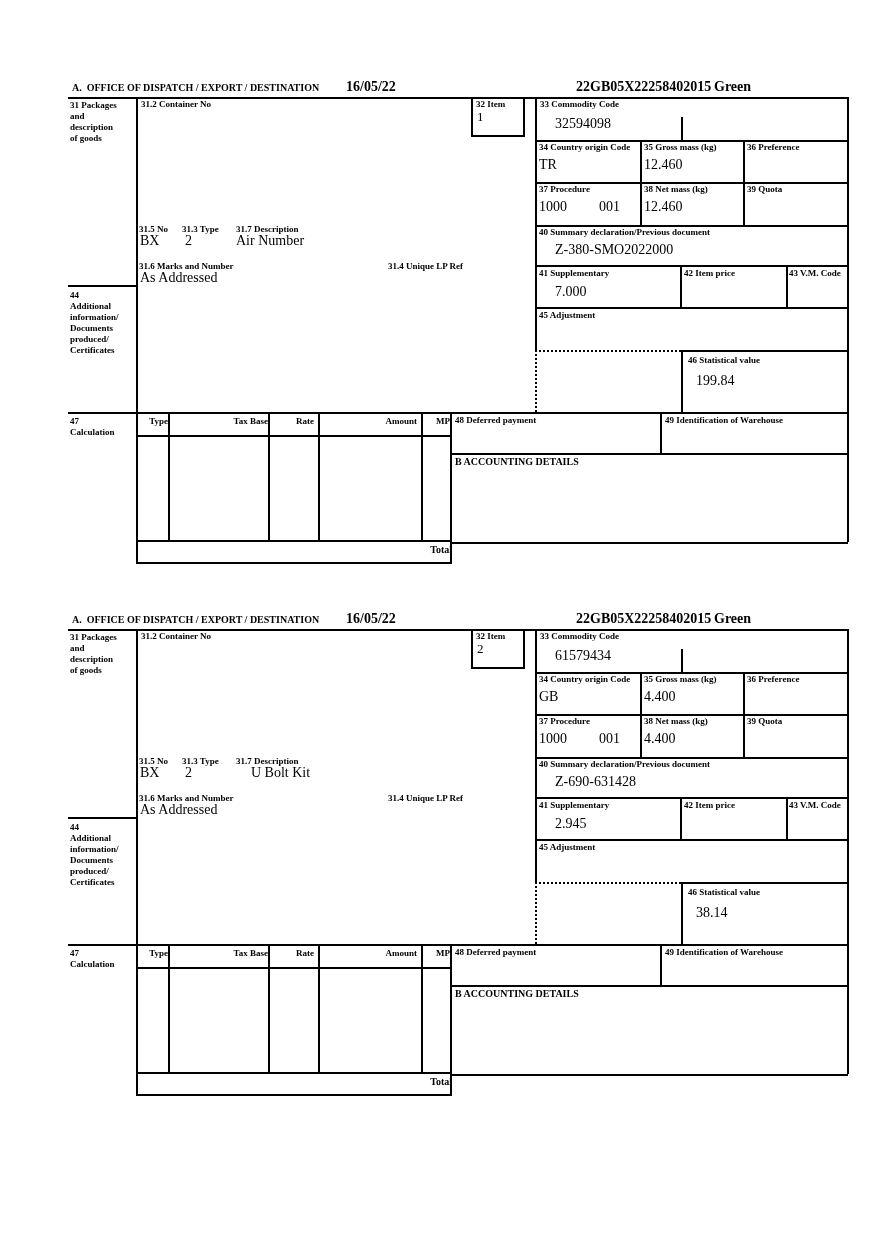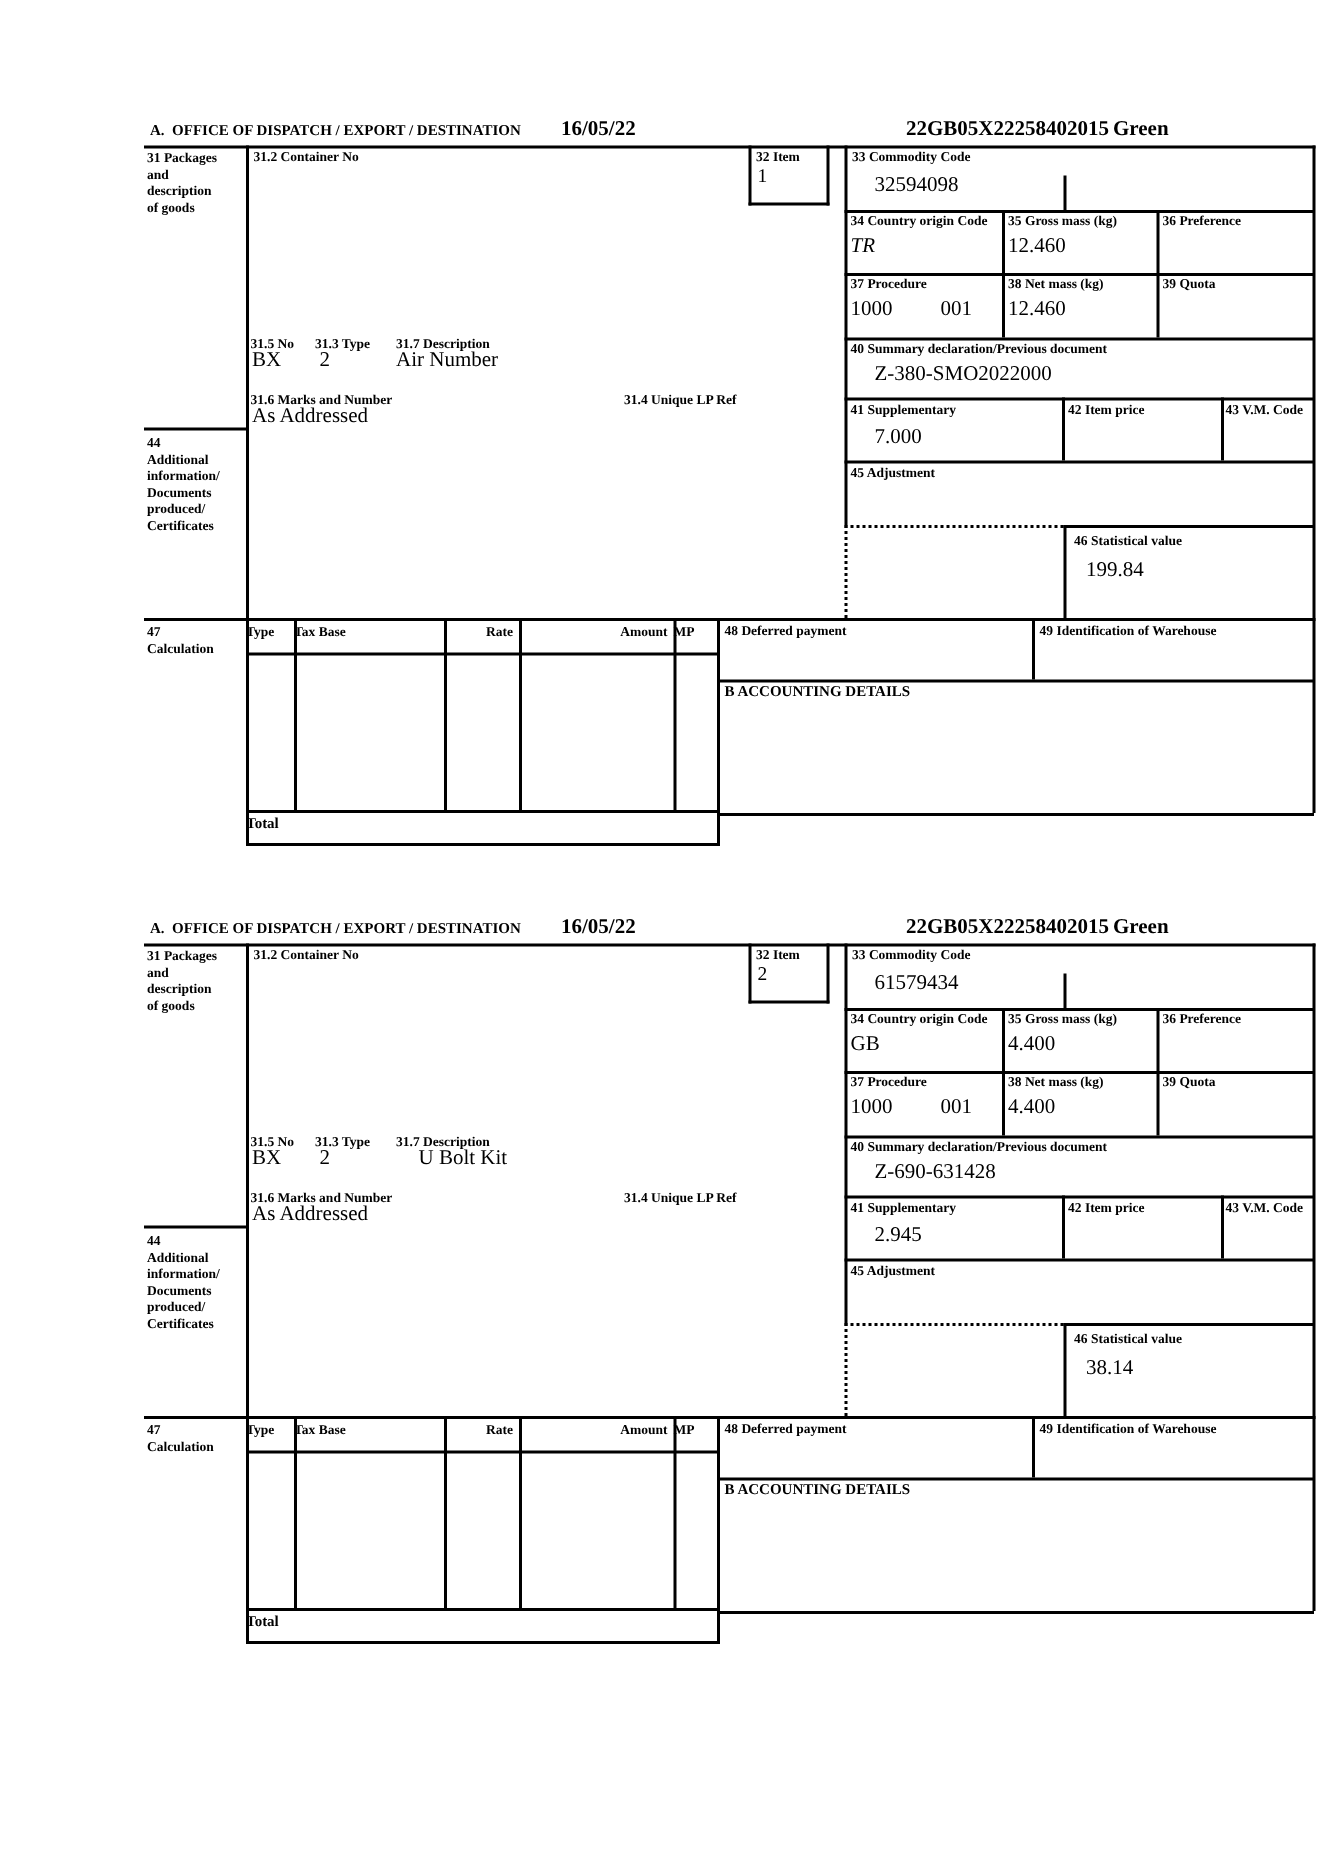--- a/index.html
+++ b/index.html
@@ -1,20 +1,20 @@
 <!DOCTYPE html>
 <html><head>
 <meta charset="utf-8">
 <style>
   html,body{margin:0;padding:0;}
   body{
     width:882px;height:1250px;background:#ffffff;overflow:hidden;position:relative;
     font-family:"Liberation Serif", serif;color:#000;
   }
-  .blk{position:absolute;left:96px;width:782px;height:486px;}
+  .blk{position:absolute;left:68px;width:782px;height:486px;}
   #blocks .blk:nth-of-type(1){top:78px;}
   #blocks .blk:nth-of-type(2){top:610px;}
 
   
   .ln{position:absolute;background:#000;}
   .dotv{position:absolute;width:0;border-left:2px dotted #000;}
   .doth{position:absolute;height:0;border-top:2px dotted #000;}
 
   
   .lbl{position:absolute;font-size:9px;font-weight:bold;line-height:11px;white-space:pre-line;}
@@ -22,21 +22,21 @@
   .hdr-title{position:absolute;font-size:10px;font-weight:bold;white-space:pre;}
   .hdr-val{position:absolute;font-size:14px;font-weight:bold;white-space:pre;}
   .bold10{font-size:10px;font-weight:bold;}
 
   
   .box32{position:absolute;left:403px;top:19px;width:50px;height:38px;
          border-left:2px solid #000;border-right:2px solid #000;border-bottom:2px solid #000;}
   .box32 .lbl{left:3px;top:2px;}
   .box32 .val{left:4px;top:12px;font-size:13px;}
 
-  .tc{text-align:left;}
+  .tc{text-align:right;}
   .tr{text-align:right;}
 </style>
 </head>
 <body>
 
 <div id="blocks">
 <div class="blk">
 
   <div class="hdr-title" style="left:4px;top:4px;">A.  OFFICE OF DISPATCH / EXPORT / DESTINATION</div>
   <div class="hdr-val" style="left:278px;top:1px;">16/05/22</div>
@@ -102,21 +102,21 @@
   <div class="val" style="left:117px;top:155px;">2</div>
   <div class="val" style="left:168px;top:155px;">Air Number</div>
   <div class="lbl" style="left:71px;top:183px;">31.6 Marks and Number</div>
   <div class="lbl" style="left:320px;top:183px;">31.4 Unique LP Ref</div>
   <div class="val" style="left:72px;top:192px;">As Addressed</div>
 
   <div class="lbl" style="left:472px;top:21px;">33 Commodity Code</div>
   <div class="val" style="left:487px;top:38px;">32594098</div>
 
   <div class="lbl" style="left:471px;top:64px;">34 Country origin Code</div>
-  <div class="val" style="left:471px;top:79px;font-style:italic;">TR</div>
+  <div class="val" style="left:471px;top:79px;">TR</div>
   <div class="lbl" style="left:576px;top:64px;">35 Gross mass (kg)</div>
   <div class="val" style="left:576px;top:79px;">12.460</div>
   <div class="lbl" style="left:679px;top:64px;">36 Preference</div>
 
   <div class="lbl" style="left:471px;top:106px;">37 Procedure</div>
   <div class="val" style="left:471px;top:121px;">1000</div>
   <div class="val" style="left:531px;top:121px;">001</div>
   <div class="lbl" style="left:576px;top:106px;">38 Net mass (kg)</div>
   <div class="val" style="left:576px;top:121px;">12.460</div>
   <div class="lbl" style="left:679px;top:106px;">39 Quota</div>

